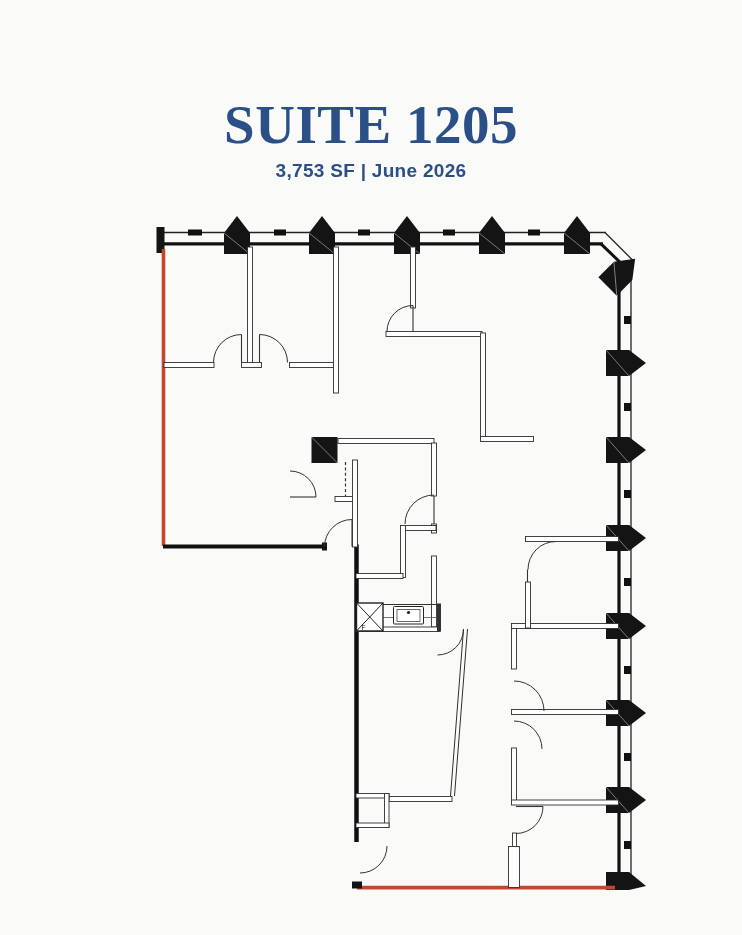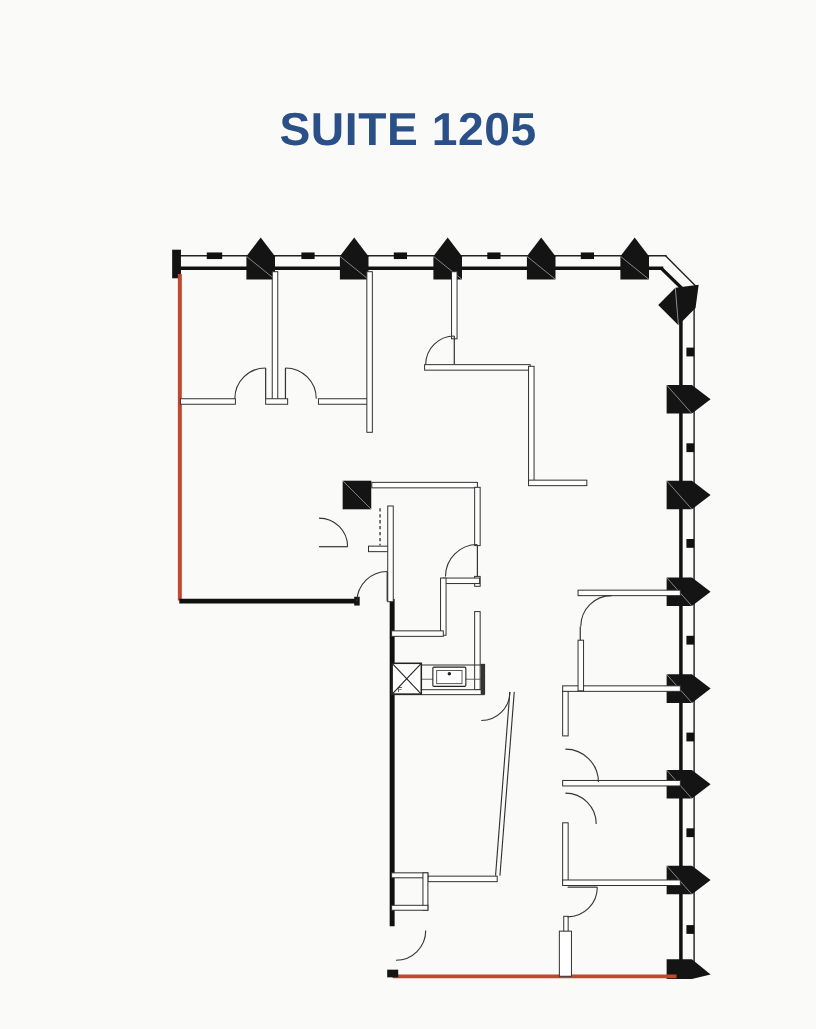--- a/index.html
+++ b/index.html
@@ -5,38 +5,39 @@
   :root{
     --bg:#fafaf9; --accent:#2b4f87; --lease:#c2472f; --wall:#141414; --part:#2f2f2f;
   }
   html,body{margin:0;padding:0;}
   body{
     width:742px;height:935px;background:var(--bg);
     font-family:"Liberation Sans",sans-serif;overflow:hidden;position:relative;
   }
   .header{position:absolute;top:96px;left:0;width:742px;text-align:center;}
   .title{
-    margin:0;color:var(--accent);font-size:42px;font-weight:bold;
-    letter-spacing:.5px;line-height:1.05;
+    margin:0;color:var(--accent);font-size:55px;font-weight:bold;
+    letter-spacing:.5px;line-height:1.05;font-family:Liberation Serif, serif;
   }
   .subtitle{
     margin-top:6px;color:var(--accent);font-size:19px;font-weight:bold;letter-spacing:.3px;
   }
   svg{position:absolute;left:0;top:0;}
   .part{fill:#ffffff;stroke:var(--part);stroke-width:.9;}
   .door{fill:none;stroke:#333;stroke-width:1;}
   .leaf{stroke:#333;stroke-width:1.1;}
   .thin{stroke:var(--part);stroke-width:1;}
   .blk{fill:var(--wall);}
 </style>
 </head>
 <body>
 
 <div class="header">
   <h1 class="title">SUITE 1205</h1>
+  <div class="subtitle">3,753 SF | June 2026</div>
 </div>
 
 <svg width="742" height="935" viewBox="0 0 742 935">
 
   <g>
     <line x1="160" y1="232.5" x2="606" y2="232.5" stroke="#222" stroke-width="1.3"></line>
     <line x1="160" y1="243.8" x2="603" y2="243.8" stroke="#111" stroke-width="3.2"></line>
     <rect x="156.5" y="227" width="8" height="26" class="blk"></rect>
   </g>
   <g>

